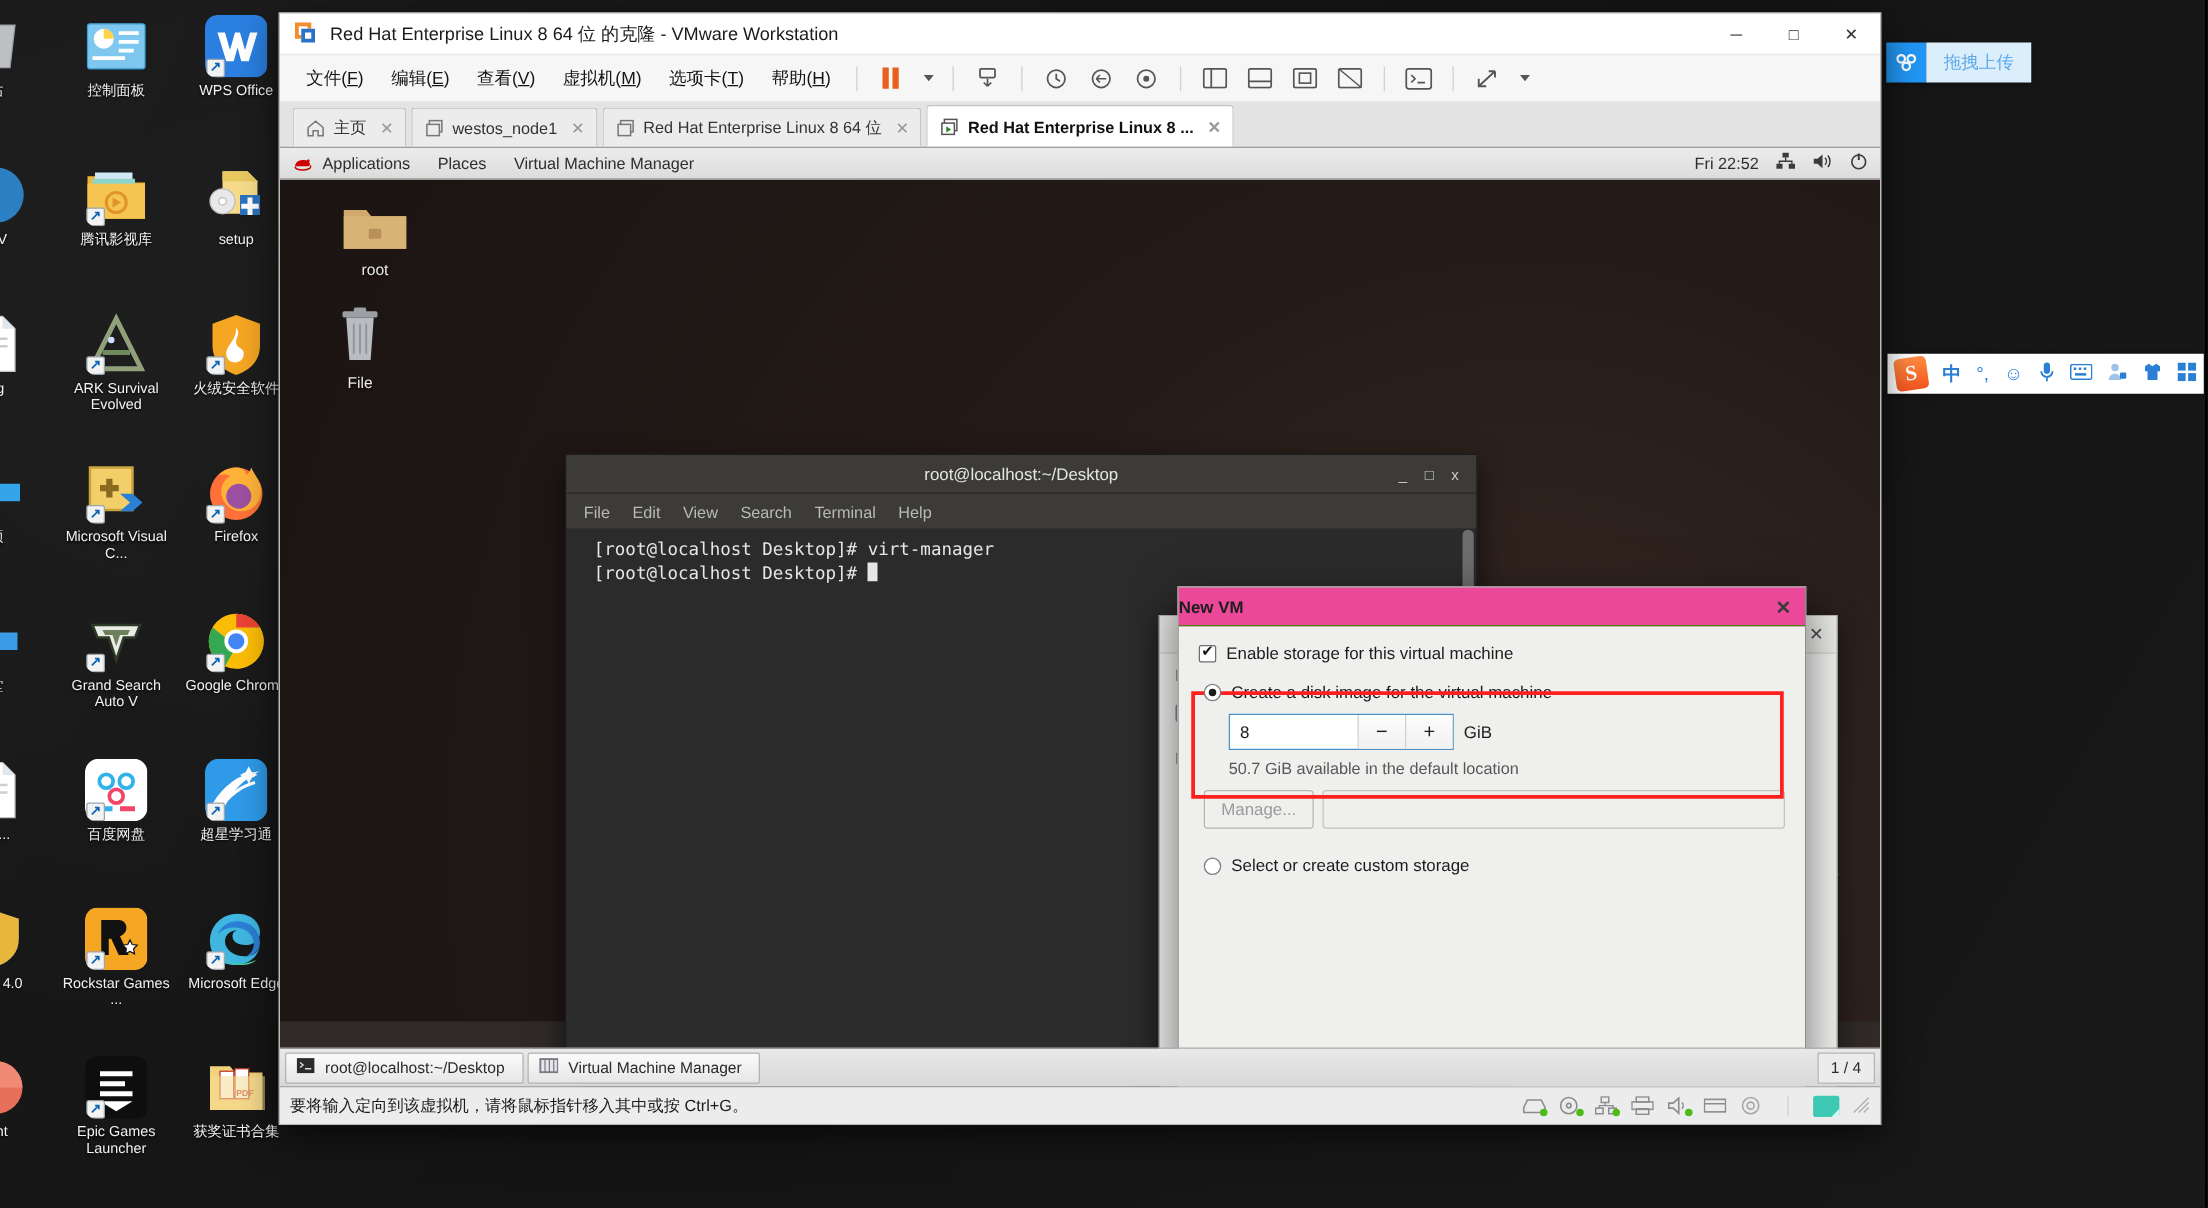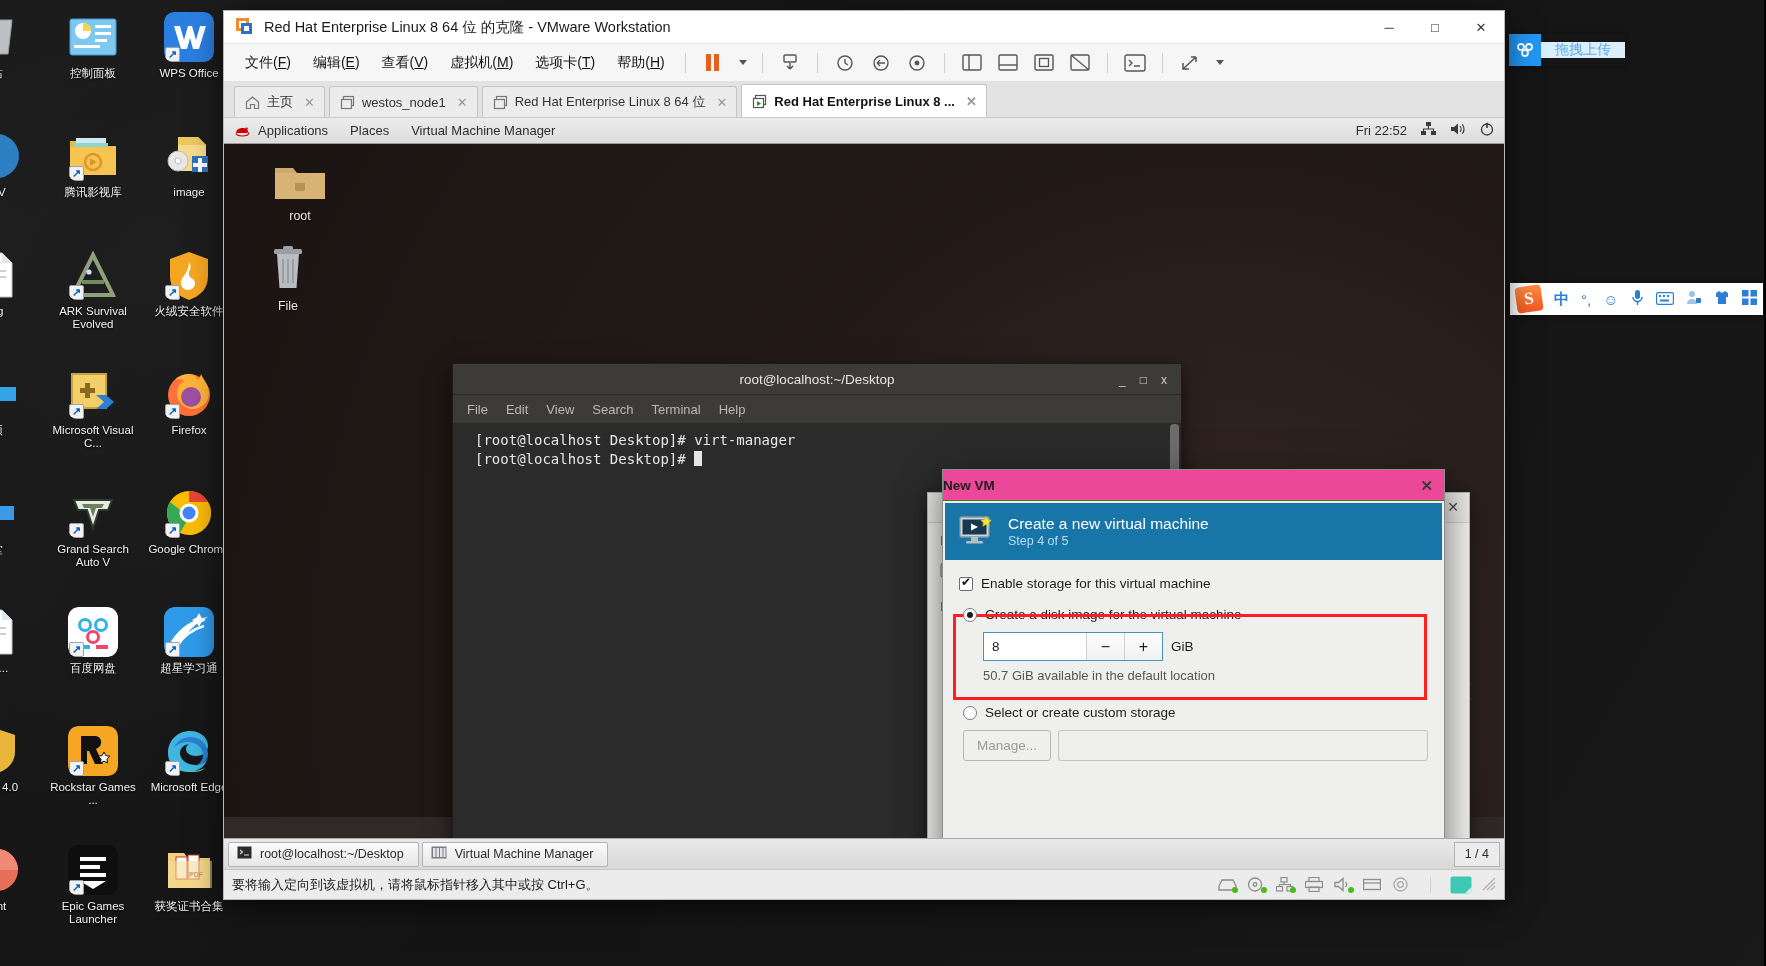--- a/index.html
+++ b/index.html
@@ -174,21 +174,21 @@
   #vm-status-icons { margin-left:auto; display:flex; align-items:center; gap:10px; }
   .sicn { width:19px; height:15px; position:relative; color:#8c8c8c; }
   .greendot { position:absolute; right:-1px; bottom:-1px; width:6px; height:6px;
               background:#4cbb17; border-radius:50%; }
 
   
   #drag-upload { position:absolute; left:1509px; top:34px; height:32px; display:flex;
                  align-items:center; box-shadow:0 1px 5px rgba(0,0,0,.4); }
   #drag-upload .icn { width:32px; height:32px; background:#2196f3; display:flex;
                       align-items:center; justify-content:center; }
-  #drag-upload .lbl { height:16px; padding:0 14px; background:#dbeefc; color:#5fa9e8;
+  #drag-upload .lbl { height:32px; padding:0 14px; background:#dbeefc; color:#5fa9e8;
                       font-size:14px; display:flex; align-items:center; }
 
   
   #ime { position:absolute; left:1510px; top:283px; height:32px; background:#fff;
          display:flex; align-items:center; padding:0 6px; gap:12px;
          box-shadow:0 1px 6px rgba(0,0,0,.4); }
   #ime .s { width:26px; height:26px; background:linear-gradient(#ff8c42,#f4561f);
             border-radius:4px; color:#fff; font-size:17px; font-weight:bold;
             display:flex; align-items:center; justify-content:center;
             transform:rotate(-8deg); font-family:"Liberation Serif", serif; }
@@ -263,21 +263,21 @@
         <div class="glyph">
           <svg width="50" height="50" viewBox="0 0 50 50">
             <path d="M14 6h20l8 8v26H14z" fill="#f5db8a"></path>
             <path d="M14 6h20l8 8H14z" fill="#e8c85f"></path>
             <circle cx="14" cy="30" r="10" fill="#e8e8e8" stroke="#bcbcbc"></circle>
             <circle cx="14" cy="30" r="3" fill="#fff" stroke="#bcbcbc"></circle>
             <path d="M28 25h16v16H28z" fill="#2c72bd"></path>
             <path d="M34 27h4v5h5v4h-5v5h-4v-5h-5v-4h5z" fill="#fff"></path>
           </svg>
         </div>
-        <div class="cap">image</div>
+        <div class="cap">setup</div>
       </div>
       <div class="dicon">
         <div class="glyph">
           <svg width="50" height="50" viewBox="0 0 50 50">
             <path d="M10 3h20l10 10v34H10z" fill="#fff" stroke="#c2c2c2"></path>
             <path d="M30 3l10 10H30z" fill="#dfe7ee"></path>
             <rect x="16" y="20" width="18" height="2" fill="#c8d0d6"></rect>
             <rect x="16" y="26" width="18" height="2" fill="#c8d0d6"></rect>
             <rect x="16" y="32" width="12" height="2" fill="#c8d0d6"></rect>
           </svg>
@@ -777,36 +777,20 @@
           <div class="vm-ghost">Na</div>
         </div>
       </div>
 
       <div id="newvm">
         <div id="newvm-title">
           <span>New VM</span>
           <span class="x">✕</span>
         </div>
 
-        <div id="newvm-banner">
-          <span class="monitor">
-            <svg width="36" height="31" viewBox="0 0 36 31">
-              <rect x="1" y="1" width="29" height="20" rx="1.5" fill="#cfd6dc" stroke="#8a959e" stroke-width="1.3"></rect>
-              <rect x="3.5" y="3.5" width="24" height="15" fill="#17384f"></rect>
-              <path d="M12 7.5l7 3.5-7 3.5z" fill="#fff"></path>
-              <rect x="12" y="21" width="7" height="4" fill="#b6bec5"></rect>
-              <rect x="7" y="25" width="17" height="2.6" rx="1.2" fill="#b6bec5"></rect>
-              <path d="M27 0.5l1.6 3.2 3.6.5-2.6 2.5.6 3.5-3.2-1.7-3.2 1.7.6-3.5-2.6-2.5 3.6-.5z" fill="#f2e43a" stroke="#d6c200" stroke-width=".6"></path>
-            </svg>
-          </span>
-          <span class="txt">
-            <h2>Create a new virtual machine</h2>
-            <p>Step 4 of 5</p>
-          </span>
-        </div>
 
         <div id="newvm-body">
 
           <div class="row">
             <span class="cbx on"></span>
             <span>Enable storage for this virtual machine</span>
           </div>
 
           <div id="disk-group"></div>
 
@@ -819,28 +803,28 @@
             <span id="spin">
               <span class="val">8</span>
               <span class="stp">−</span>
               <span class="stp">+</span>
             </span>
             <span>GiB</span>
           </div>
 
           <div class="hint" style="margin-top:7px; margin-left:24px;">50.7 GiB available in the default location</div>
 
+          <div class="row" style="margin-top:10px; margin-left:4px; gap:7px;">
+            <span class="btn dis" style="min-width:0; padding:0 13px;">Manage...</span>
+            <span class="entry" style="flex:1; display:flex; align-items:center; padding:0 8px; font-size:13px; color:#555;"></span>
+          </div>
+
           <div class="row" style="margin-top:22px; margin-left:4px;">
             <span class="rdo"></span>
             <span>Select or create custom storage</span>
-          </div>
-
-          <div class="row" style="margin-top:10px; margin-left:4px; gap:7px;">
-            <span class="btn dis" style="min-width:0; padding:0 13px;">Manage...</span>
-            <span class="entry" style="flex:1; display:flex; align-items:center; padding:0 8px; font-size:13px; color:#555;"></span>
           </div>
         </div>
 
       </div>
 
     </div>
 
     <div id="guest-taskbar">
       <span class="tsk">
         <span>

